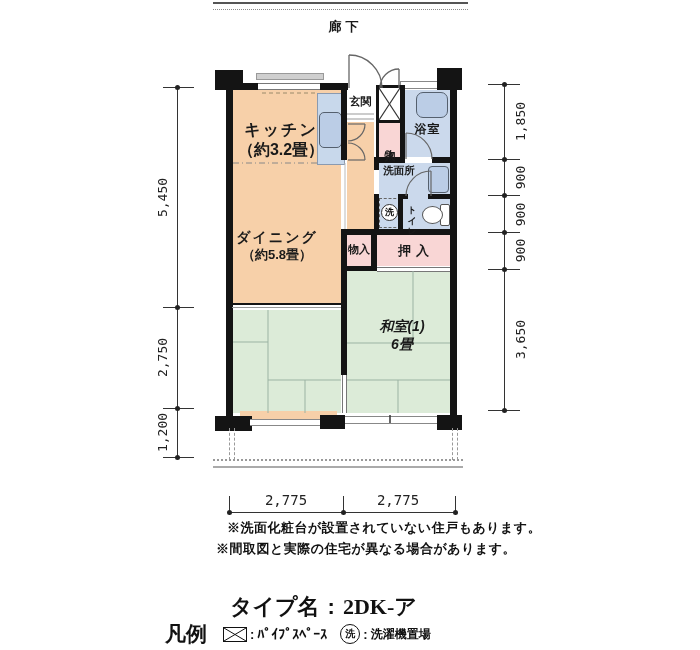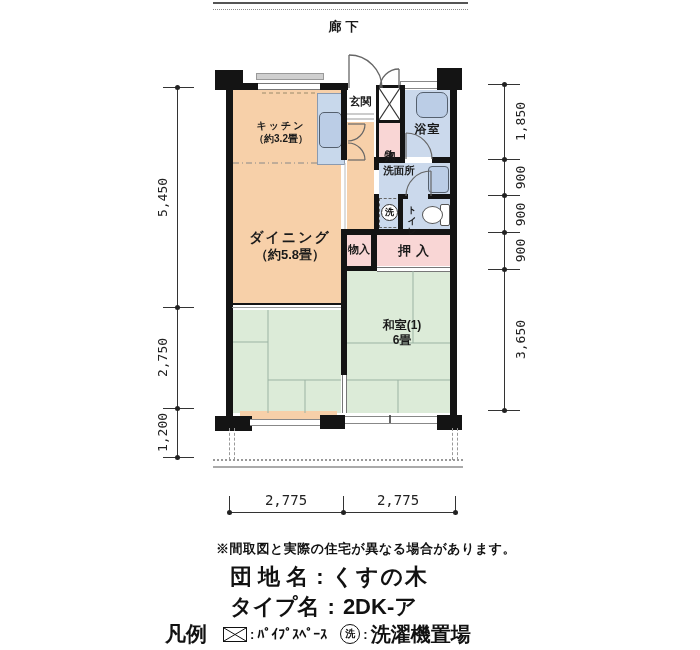--- a/index.html
+++ b/index.html
@@ -139,36 +139,36 @@
 
       <line x1="268" y1="310" x2="268" y2="413"></line>
       <line x1="233" y1="342" x2="268" y2="342"></line>
       <line x1="268" y1="380" x2="341" y2="380"></line>
       <line x1="305" y1="380" x2="305" y2="413"></line>
     </g>
 
     <line x1="390" y1="415" x2="390" y2="423" stroke="#333" stroke-width="1.5"></line>
   </svg>
 
-  <div class="roomlabel" style="left:233px;top:120px;width:96px;font-size:10px;">
+  <div class="roomlabel" style="left:233px;top:120px;width:96px;font-size:16px;">
     <div style="letter-spacing:2px;">キッチン</div>
     <div>（約3.2畳）</div>
   </div>
-  <div class="roomlabel" style="left:233px;top:229px;width:88px;font-size:14px;padding-left:13px;">
+  <div class="roomlabel" style="left:233px;top:229px;width:88px;font-size:14px;">
     <div style="letter-spacing:2px;">ダイニング</div>
     <div style="font-size:13px;">（約5.8畳）</div>
   </div>
   <div class="roomlabel" style="left:347px;top:95px;width:27px;font-size:11px;">玄関</div>
   <div class="roomlabel" style="left:405px;top:122px;width:45px;font-size:12px;letter-spacing:1px;">浴室</div>
   <div class="roomlabel vtext" style="left:378px;top:124px;width:18px;height:34px;font-size:11px;letter-spacing:1px;">物入</div>
   <div class="roomlabel" style="left:379px;top:164px;width:40px;font-size:10.5px;">洗面所</div>
   <div class="roomlabel vtext" style="left:403px;top:199px;width:14px;height:33px;font-size:9px;letter-spacing:0;">トイレ</div>
   <div class="roomlabel" style="left:347px;top:243px;width:24px;font-size:11px;">物入</div>
   <div class="roomlabel" style="left:377px;top:243px;width:73px;font-size:13px;letter-spacing:5px;text-indent:5px;">押入</div>
-  <div class="roomlabel" style="left:352px;top:318px;width:100px;font-size:12px;">
+  <div class="roomlabel" style="left:352px;top:318px;width:100px;font-size:14px;font-style:italic;">
     <div>和室(1)</div>
     <div>6畳</div>
   </div>
   <div class="roomlabel" style="left:233px;top:343px;width:108px;font-size:14px;">
   </div>
 
   <div class="abs" style="left:229px;top:428px;width:4px;height:32px;border-left:1.5px dashed #999;border-right:1.5px dashed #999;"></div>
   <div class="abs" style="left:452px;top:428px;width:4px;height:32px;border-left:1.5px dashed #999;border-right:1.5px dashed #999;"></div>
   <div class="abs" style="left:213px;top:459px;width:250px;height:0;border-top:2px dotted #999;"></div>
   <div class="abs" style="left:213px;top:466px;width:250px;height:2px;background:#aaa;"></div>
@@ -208,37 +208,35 @@
   <div class="dimline" style="left:229px;top:512px;width:226px;height:1px;"></div>
   <div class="dimtick" style="left:229px;top:496px;width:1px;height:19px;"></div>
   <div class="dimtick" style="left:343px;top:496px;width:1px;height:19px;"></div>
   <div class="dimtick" style="left:455px;top:496px;width:1px;height:19px;"></div>
   <div class="dimdot" style="left:227px;top:510px;"></div>
   <div class="dimdot" style="left:341px;top:510px;"></div>
   <div class="dimdot" style="left:453px;top:510px;"></div>
   <div class="dimlabel" style="left:256px;top:492px;font-size:14px;">2,775</div>
   <div class="dimlabel" style="left:368px;top:492px;font-size:14px;">2,775</div>
 
+  <div class="notetext" style="left:227px;top:519px;">※洗面化粧台が設置されていない住戸もあります。</div>
   <div class="notetext" style="left:216px;top:540px;">※間取図と実際の住宅が異なる場合があります。</div>
 
-  <div class="bigtext" style="left:230px;top:562px;">
-    <span>団 地 名</span><span style="margin:0 8px;">:</span><span style="letter-spacing:2px;">くすの木</span>
-  </div>
   <div class="bigtext" style="left:230px;top:592px;">
-    <span>タイプ名</span><span style="margin:0 8px;">:</span><span style="font-family:Liberation Sans, sans-serif;font-weight:700;">2DK-ア</span>
+    <span>タイプ名</span><span style="margin:0 8px;">:</span><span style="font-family:Liberation Serif, serif;font-weight:700;">2DK-ア</span>
   </div>
 
   <div class="bigtext" style="left:165px;top:620px;font-size:21px;">凡例</div>
   <div class="legendrow" style="left:223px;top:622px;height:24px;">
     <span style="display:inline-block;width:22px;height:13px;border:1.5px solid #111;">
       <svg width="22" height="13" style="display:block;">
           <line x1="0" y1="0" x2="22" y2="13" stroke="#111" stroke-width="1"></line>
           <line x1="22" y1="0" x2="0" y2="13" stroke="#111" stroke-width="1"></line>
         </svg>
     </span>
       <span style="font-size:13px;">:</span>
       <span style="font-size:14px;text-align:center;">ﾊﾟｲﾌﾟｽﾍﾟｰｽ</span>
     <span style="display:inline-block;width:18px;height:18px;border:1.5px solid #111;border-radius:50%;font-size:10px;line-height:18px;text-align:center;margin-left:10px;">洗</span>
       <span style="font-size:13px;">:</span>
-      <span style="font-size:20px;">洗濯機置場</span>
+      <span style="font-size:12px;">洗濯機置場</span>
   </div>
 
 </div>
 
 </body></html>

